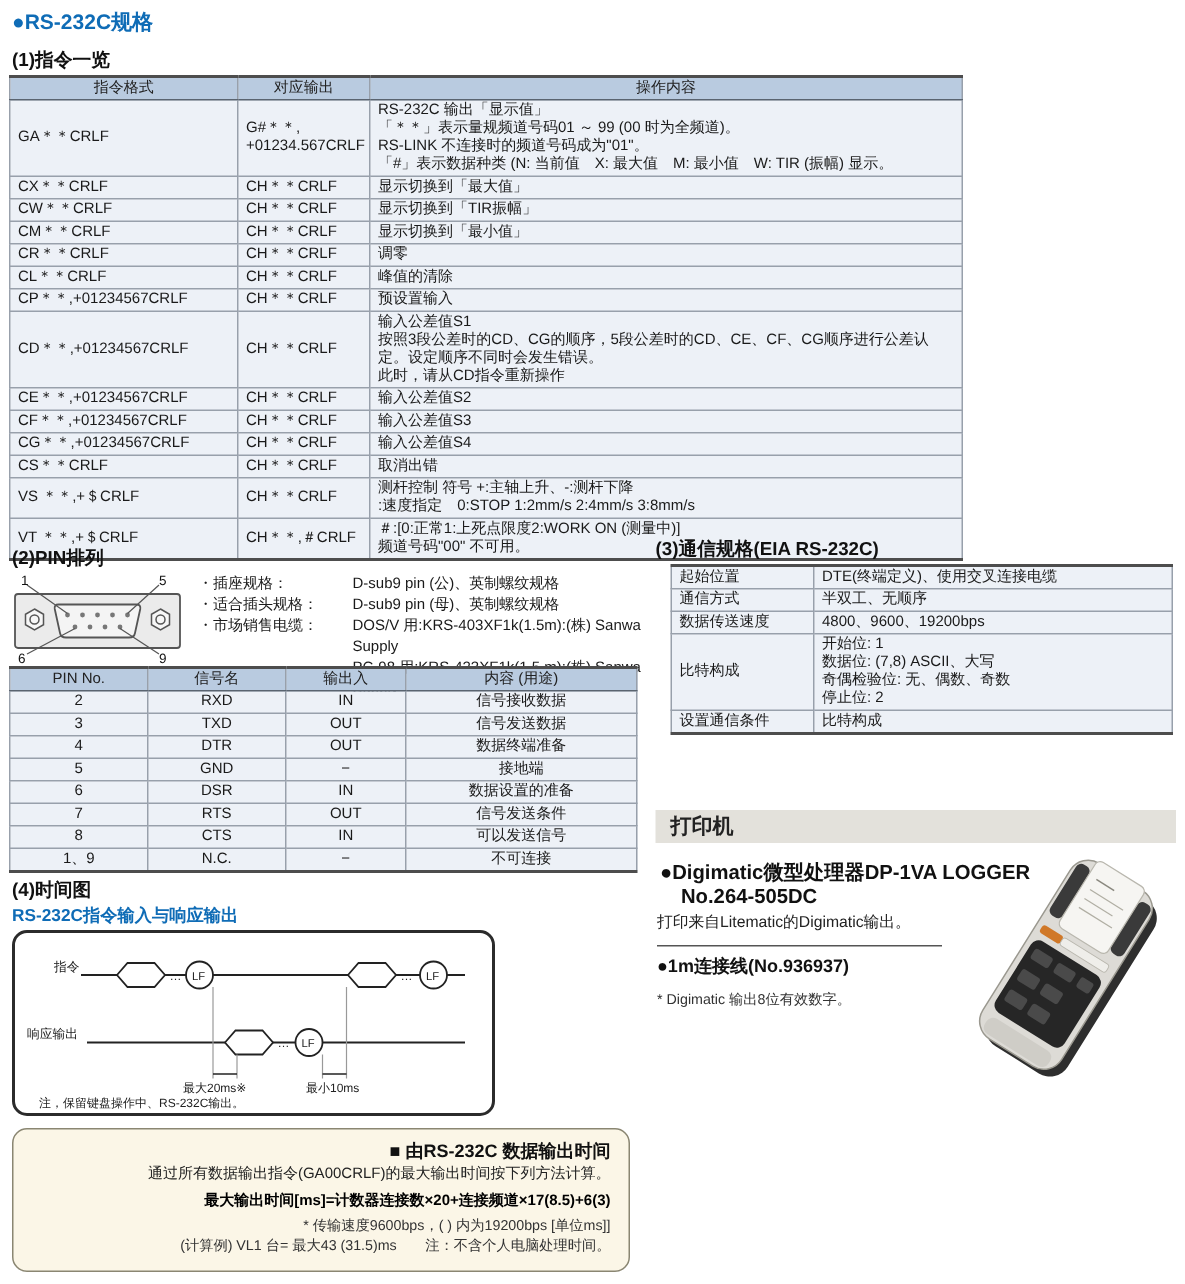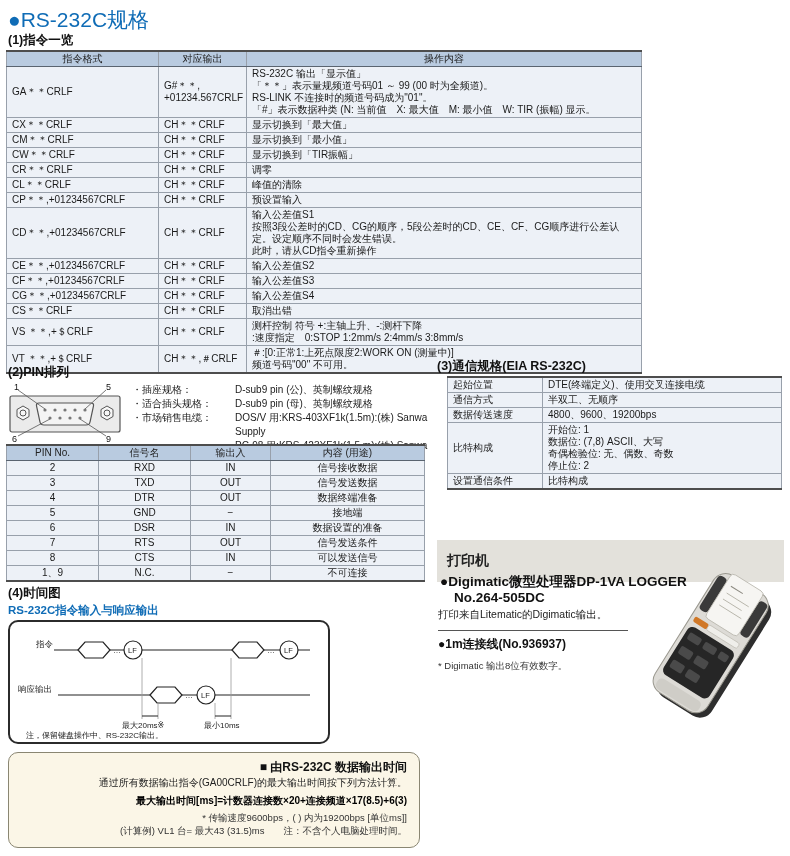--- a/index.html
+++ b/index.html
@@ -1,21 +1,21 @@
 <!DOCTYPE html>
 <html><head>
 <meta charset="utf-8">
 <style>
   * { margin:0; padding:0; box-sizing:border-box; }
   html,body { background:#fff; }
   body { font-family:"Liberation Sans","DejaVu Sans",sans-serif; color:#1a1a1a; }
   .page { position:relative; width:790px; height:856px; background:#fff; overflow:hidden; }
   .abs { position:absolute; }
 
-  .main-title { color:#0f6cb6; font-size:21px; font-weight:normal; }
+  .main-title { color:#0f6cb6; font-size:14px; font-weight:bold; }
   .sec-head { font-size:12.5px; font-weight:bold; color:#111; }
   .blue-sub { color:#0f6cb6; font-size:11.5px; font-weight:bold; }
 
   table.tbl { border-collapse:collapse; table-layout:fixed; width:100%; }
   .tbl td, .tbl th {
     border:1px solid #98a0ab; background:#edf1f7;
     font-size:10px; line-height:12px; padding:1px 5px;
     vertical-align:middle; font-weight:normal;
   }
   .tbl th {
@@ -24,21 +24,21 @@
   }
   table.tbl { border-bottom:2px solid #4d4d4d; }
   .pre { white-space:pre-line; }
   .ctr { text-align:center; }
 
   .bullet-list { font-size:10px; line-height:14px; }
   .bullet-row { display:flex;gap:11px; }
   .bullet-label { width:92px; flex:0 0 92px; }
   .bullet-value { flex:1; }
 
-  .printer-bar { background:#e3e1db; font-size:14px; font-weight:bold; padding:12px 10px; color:#222; }
+  .printer-bar { background:#e3e1db; font-size:14px; font-weight:bold; padding:2px 10px; color:#222; }
   .prod-title { font-size:13.5px; font-weight:bold; color:#111; line-height:16px; }
   .prod-no { font-size:13.5px; font-weight:bold; color:#111; padding-left:14px; }
   .body-text { font-size:10.5px; color:#222; }
   .divider { border-top:1px solid #555; width:190px; }
   .cable-text { font-size:12px; font-weight:bold; color:#111; }
   .small-note { font-size:9.5px; color:#333; }
 
   .timing-box { border:2px solid #2b2b2b; border-radius:10px; background:#fff; }
   .note-box {
     background:#fbf6e7; border:1px solid #8a8672; border-radius:10px;
@@ -82,28 +82,28 @@
 「＊＊」表示量规频道号码01 ～ 99 (00 时为全频道)。
 RS-LINK 不连接时的频道号码成为"01"。
 「#」表示数据种类 (N: 当前值　X: 最大值　M: 最小值　W: TIR (振幅) 显示。</td>
           </tr>
         <tr>
             <td>CX＊＊CRLF</td>
             <td>CH＊＊CRLF</td>
             <td>显示切换到「最大值」</td>
           </tr>
         <tr>
+            <td>CW＊＊CRLF</td>
+            <td>CH＊＊CRLF</td>
+            <td>显示切换到「TIR振幅」</td>
+          </tr>
+        <tr>
             <td>CM＊＊CRLF</td>
             <td>CH＊＊CRLF</td>
             <td>显示切换到「最小值」</td>
-          </tr>
-        <tr>
-            <td>CW＊＊CRLF</td>
-            <td>CH＊＊CRLF</td>
-            <td>显示切换到「TIR振幅」</td>
           </tr>
         <tr>
             <td>CR＊＊CRLF</td>
             <td>CH＊＊CRLF</td>
             <td>调零</td>
           </tr>
         <tr>
             <td>CL＊＊CRLF</td>
             <td>CH＊＊CRLF</td>
             <td>峰值的清除</td>

